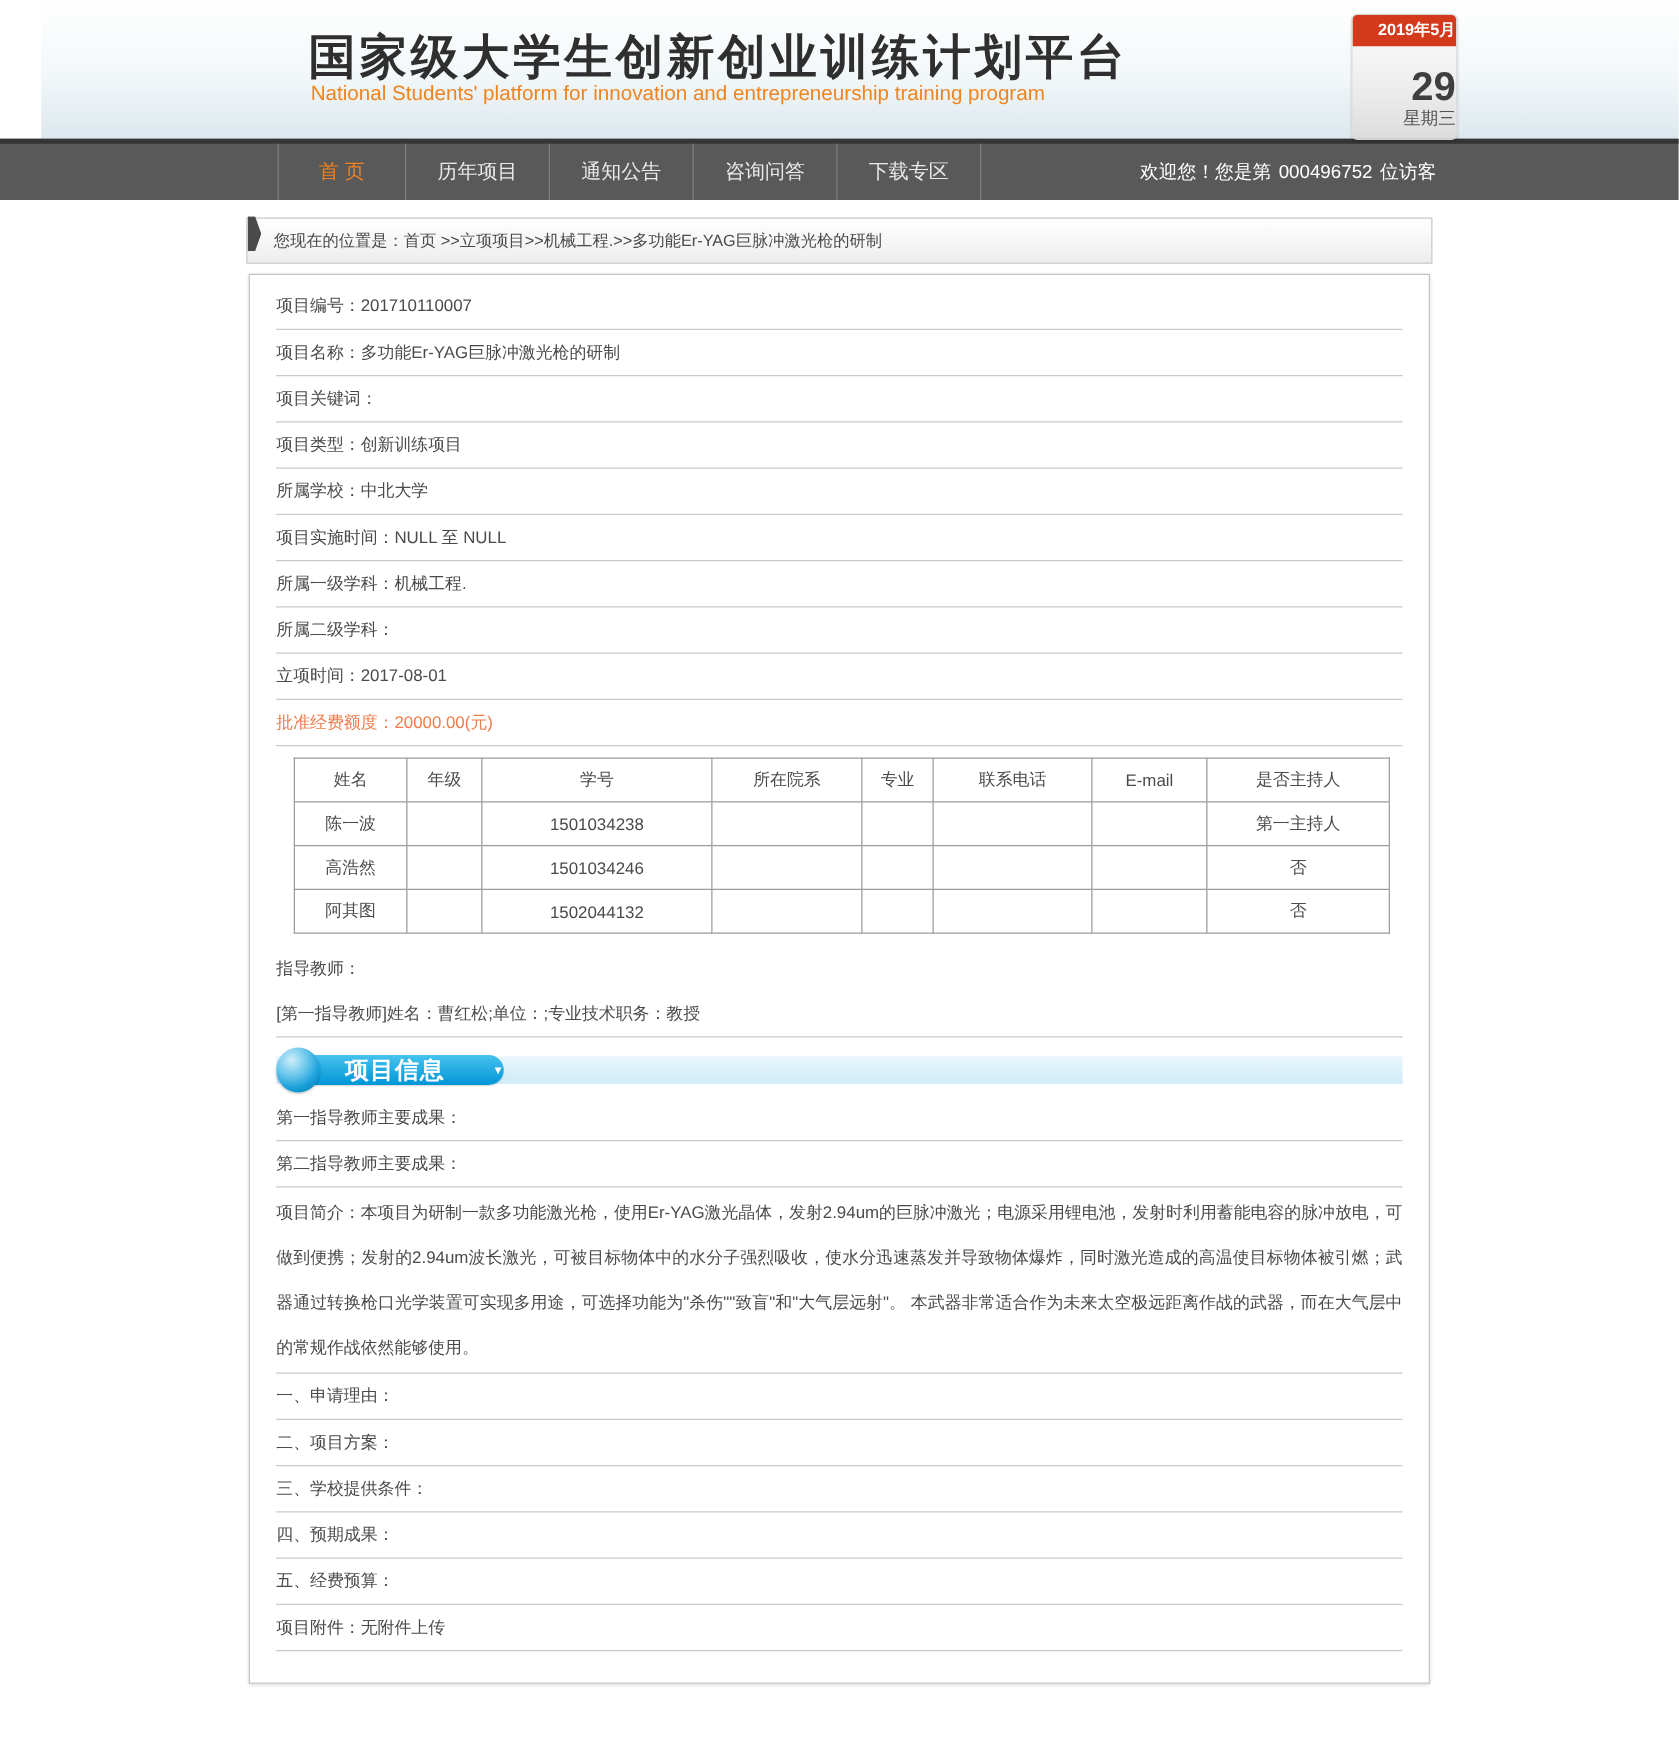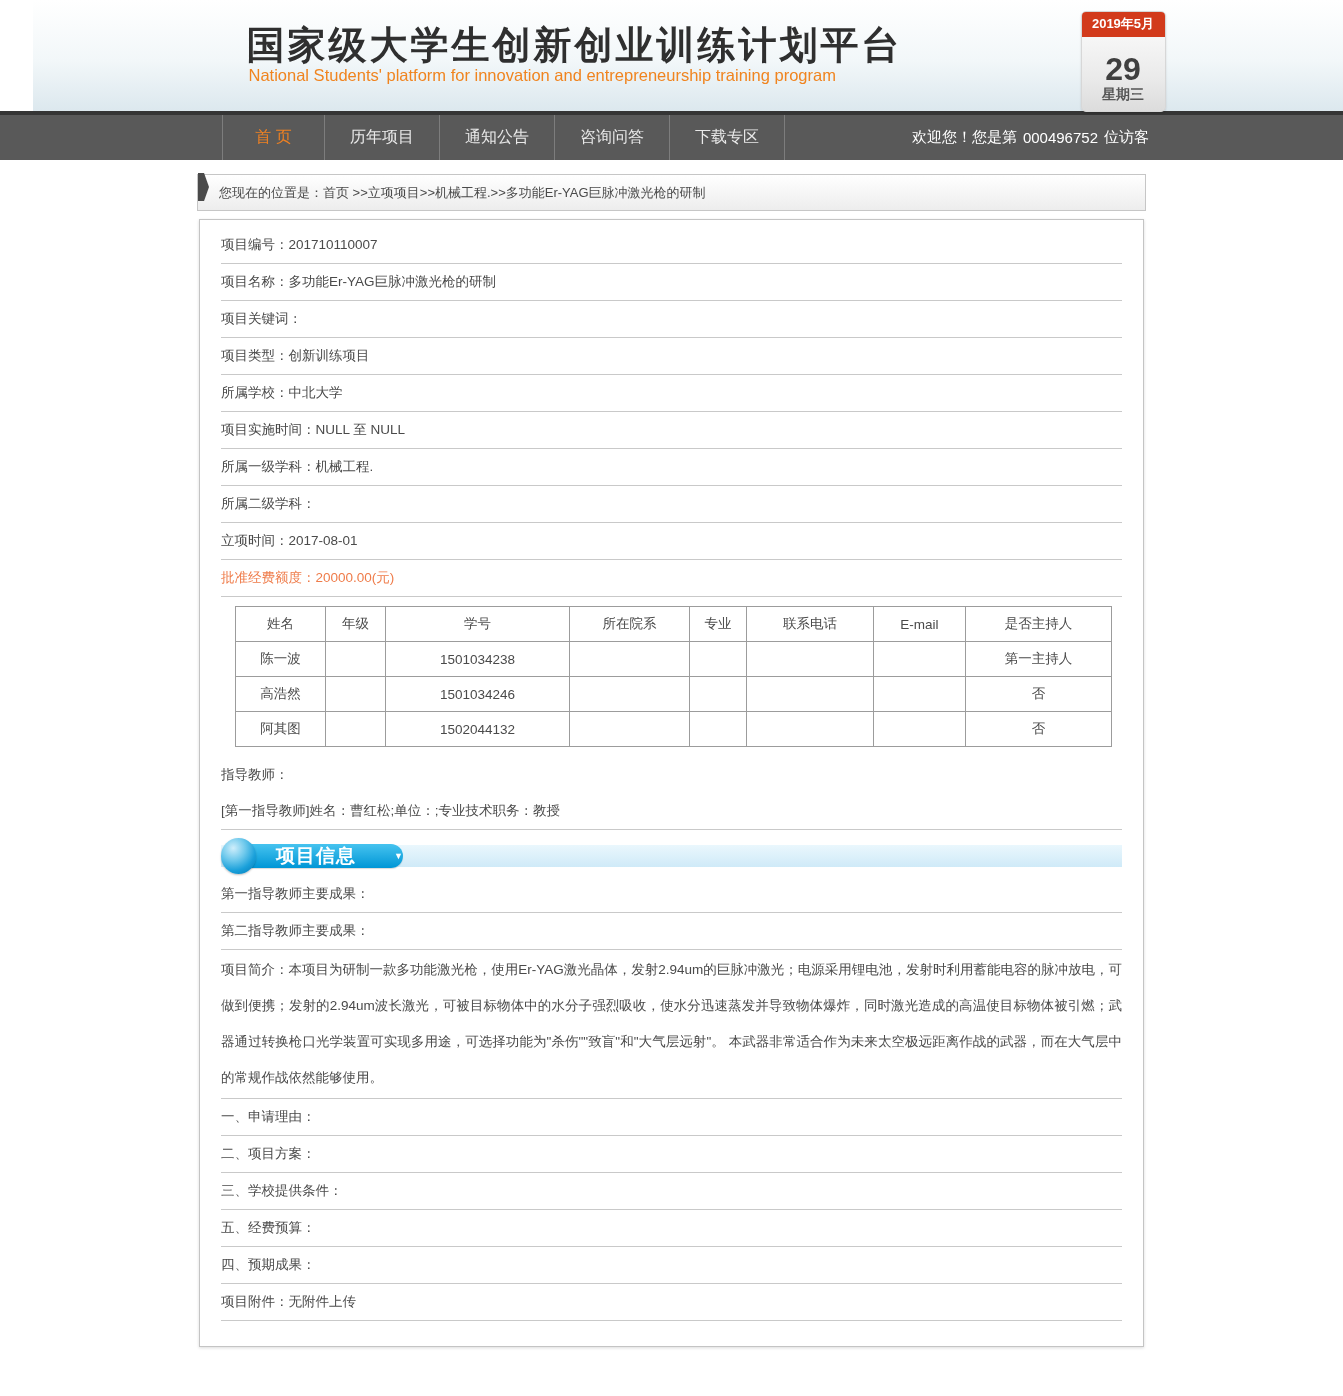--- a/index.html
+++ b/index.html
@@ -4,24 +4,24 @@
 <style>
   * { margin:0; padding:0; box-sizing:border-box; }
   html,body { width:1343px; background:#ffffff; font-family:"Liberation Sans","DejaVu Sans",sans-serif; }
   body { position:relative; min-height:1396px; }
 
   
   .header { height:111px; background:linear-gradient(to bottom,#ffffff 0%,#f2f7f9 55%,#dce8ee 100%);margin-left:33px; }
   .header-inner { width:955px; margin:0 auto; position:relative; height:111px; }
   .site-title { position:absolute; left:36px; top:20px; font-size:38px; font-weight:bold; color:#2f2f2f; letter-spacing:3px; white-space:nowrap; }
   .site-subtitle { position:absolute; left:38px; top:66px; font-size:16.5px; color:#f0841f; white-space:nowrap; }
-  .calendar { position:absolute; right:0; top:11px; width:85px; border:1px solid #d7d7d7; border-radius:5px; background:linear-gradient(#fefefe,#e9e9e9 70%,#dcdcdc); box-shadow:0 1px 2px rgba(0,0,0,.15); overflow:hidden; text-align:center; }
+  .calendar { position:absolute; right:0; top:11px; width:85px; border:1px solid #d7d7d7; border-radius:5px; background:linear-gradient(#fefefe,#e9e9e9 70%,#dcdcdc); box-shadow:0 1px 2px rgba(0,0,0,.15); overflow:hidden; text-align:right; }
   .cal-month { background:#d23a1b; color:#ffffff; font-size:13px; font-weight:bold; padding:3px 0 4px; }
   .cal-day { font-size:32px; font-weight:bold; color:#3f3f3f; line-height:32px; padding-top:16px; }
-  .cal-week { font-size:14px; color:#555; padding:1px 0 7px;font-weight:bold; }
+  .cal-week { font-size:14px; color:#555; padding:1px 0 7px; }
 
   
   .nav { height:49px; background:#595959; border-top:4px solid #353535; }
   .nav-inner { width:955px; margin:0 auto; display:flex; height:45px; align-items:stretch; }
   .nav-items { display:flex; margin-left:28px; }
   .nav-item { width:115px; display:flex; align-items:center; justify-content:center; color:#e9e9e9; font-size:16px; border-right:1px solid #7d7d7d; cursor:pointer; text-decoration:none; }
   .nav-item:first-child { border-left:1px solid #7d7d7d; width:103px; }
   .nav-item.active { color:#ef8122; }
   .nav-welcome { margin-left:auto; display:flex; align-items:center; color:#ffffff; font-size:15px; gap:6px; white-space:nowrap; }
 
@@ -171,17 +171,17 @@
   <div class="frow">第一指导教师主要成果：</div>
   <div class="frow">第二指导教师主要成果：</div>
 
   <div class="intro">
     <span>项目简介：</span><span>本项目为研制一款多功能激光枪，使用Er-YAG激光晶体，发射2.94um的巨脉冲激光；电源采用锂电池，发射时利用蓄能电容的脉冲放电，可做到便携；发射的2.94um波长激光，可被目标物体中的水分子强烈吸收，使水分迅速蒸发并导致物体爆炸，同时激光造成的高温使目标物体被引燃；武器通过转换枪口光学装置可实现多用途，可选择功能为"杀伤""致盲"和"大气层远射"。 本武器非常适合作为未来太空极远距离作战的武器，而在大气层中的常规作战依然能够使用。</span>
   </div>
 
   <div class="frow">一、申请理由：</div>
   <div class="frow">二、项目方案：</div>
   <div class="frow">三、学校提供条件：</div>
+  <div class="frow">四、预期成果：</div>
   <div class="frow">五、经费预算：</div>
-  <div class="frow">四、预期成果：</div>
   <div class="frow">项目附件：无附件上传</div>
 
 </div>
 
 </body></html>

